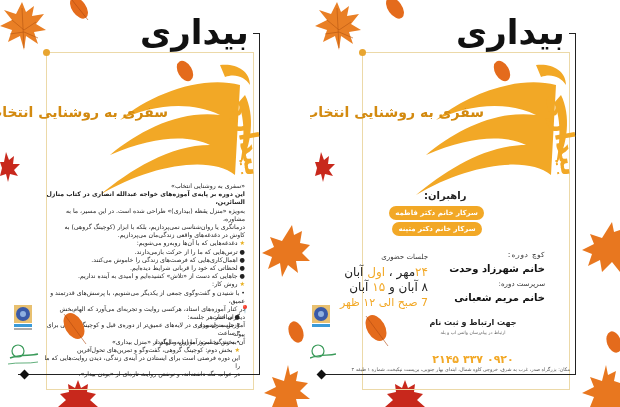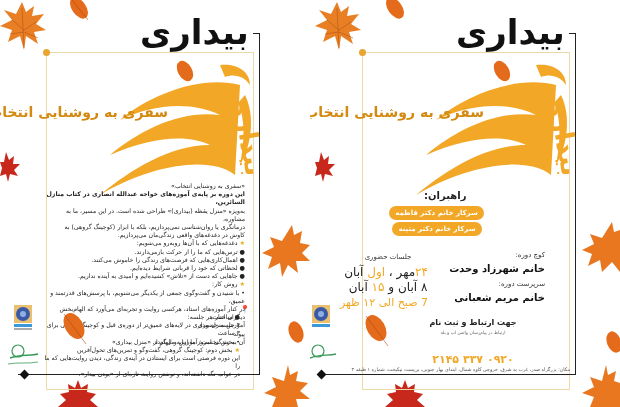--- a/index.html
+++ b/index.html
@@ -27,21 +27,21 @@
   .star { color: #e8b020; }
 
   .leaf { position: absolute; }
 
   .guides-label { position: absolute; direction: rtl; font-size: 10px; color: #222; font-weight: bold; }
   .pill { position: absolute; background: #f2a826; color: #fff; border-radius: 8px; font-size: 7px; direction: rtl; text-align: center; line-height: 14px; height: 14px; font-weight: bold; }
 
   .small-label { position: absolute; direction: rtl; font-size: 7px; color: #333; }
   .bold-name { position: absolute; direction: rtl; font-size: 10px; font-weight: bold; color: #111; white-space: nowrap; }
 
-  .sessions { position: absolute; direction: rtl; text-align: center; }
+  .sessions { position: absolute; direction: rtl; }
   .sessions .hd { font-size: 7px; color: #333; margin-bottom: 4px; }
   .sessions .ln { font-size: 12px; font-weight: normal; color: #222; line-height: 15px; white-space: nowrap; }
   .sessions .hl { color: #f2a826; }
   .sessions .tm { font-size: 11px; color: #f2a826; line-height: 15px; white-space: nowrap; }
 
   .contact { position: absolute; direction: rtl; text-align: center; }
   .contact .hd { font-size: 8px; font-weight: bold; color: #222; }
   .contact .sm { font-size: 4.5px; color: #666; margin-top: 3px; }
   .contact .ph { font-size: 11px; color: #f2a826; font-weight: bold; margin-top: 18px; letter-spacing: 1px; }
 
@@ -201,21 +201,21 @@
   <div class="pill" style="left:79px;top:206px;width:95px;">سرکار خانم دکتر فاطمه طباطبایی</div>
   <div class="pill" style="left:82px;top:222px;width:90px;">سرکار خانم دکتر متینه پاکیده</div>
 
   <div class="sessions" style="left:38px;top:253px;width:80px;">
     <div class="hd">جلسات حضوری</div>
     <div class="ln"><span class="hl">۲۴</span><span>مهر ، </span><span class="hl">اول</span><span> آبان</span></div>
     <div class="ln"><span>۸ آبان و </span><span class="hl">۱۵</span><span> آبان</span></div>
     <div class="tm">7 صبح الی ۱۲ ظهر</div>
   </div>
 
-  <div class="small-label" style="right:75px;top:251px;">کوچ دوره:</div>
+  <div class="small-label" style="right:75px;top:251px;font-family:Liberation Mono, monospace;">کوچ دوره:</div>
   <div class="bold-name" style="right:75px;top:263px;">خانم شهرزاد وحدت</div>
   <div class="small-label" style="right:75px;top:280px;">سرپرست دوره:</div>
   <div class="bold-name" style="right:75px;top:292px;margin-left:29px;">خانم مریم شعبانی</div>
 
   <svg class="leaf" style="left:52px;top:312px;" width="28" height="36" viewBox="0 0 28 36">
     <ellipse cx="14" cy="16" rx="9" ry="14" transform="rotate(-30 14 16)" fill="#e46b1c"></ellipse>
     <line x1="4" y1="4" x2="26" y2="34" stroke="#b04a10" stroke-width="0.6"></line>
   </svg>
 
   <div class="contact" style="left:108px;top:318px;width:110px;">

